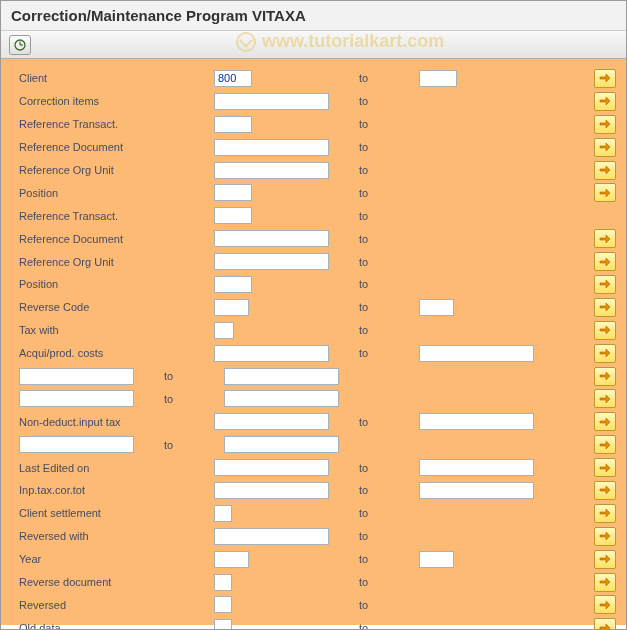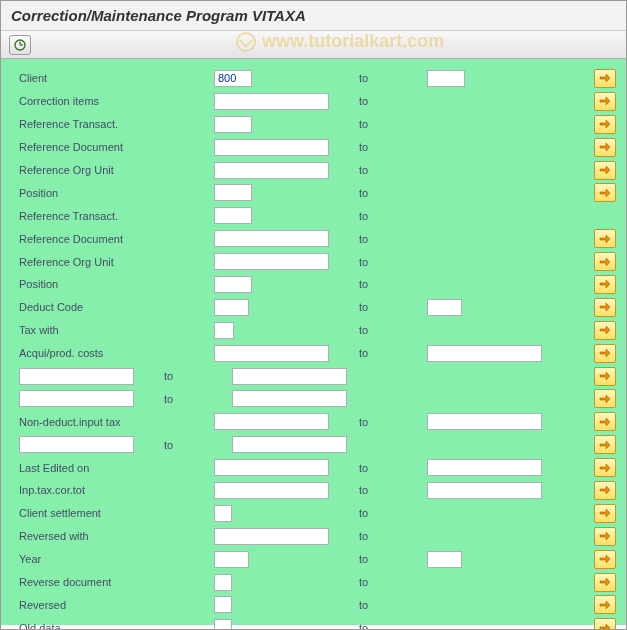--- a/index.html
+++ b/index.html
@@ -11,21 +11,20 @@
       height: 630px;
       overflow: hidden;
       border: 1px solid #999;
       position: relative;
     }
     .title-bar {
       background: #f2f2f2;
       padding: 6px 10px;
       font-size: 15px;
       font-weight: bold;
-      font-style: italic;
       color: #333;
       border-bottom: 1px solid #ccc;
     }
     .toolbar {
       background: linear-gradient(#f8f8f8, #e4e4e4);
       padding: 4px 8px;
       border-bottom: 1px solid #b0b0b0;
       height: 28px;
       display: flex;
       align-items: center;
@@ -36,42 +35,42 @@
       background: linear-gradient(#fdfdfd, #e0e0e0);
       border: 1px solid #9a9a9a;
       border-radius: 3px;
       display: flex;
       align-items: center;
       justify-content: center;
       cursor: pointer;
     }
     .toolbar-btn svg { width: 12px; height: 12px; }
     .content {
-      background: #86efac;
+      background: #fdba74;
       padding: 8px 10px 2px 18px;
       height: calc(100% - 62px);
       position: relative;
     }
     .row {
       display: flex;
       align-items: center;
       height: 22.9px;
     }
     .label {
       width: 195px;
       color: #444b66;
       font-size: 11px;
       white-space: nowrap;
     }
     .from-cell {
       width: 145px;
       display: flex;
     }
     .to-label {
-      width: 68px;
+      width: 60px;
       color: #444b66;
       font-size: 11px;
     }
     .to-cell {
       width: 145px;
       display: flex;
     }
     input[type="text"] {
       background: #fff;
       border: 1px solid #a8b0b8;
@@ -268,21 +267,21 @@
       </div>
       <div class="to-label">to</div>
       <div class="to-cell"></div>
       <div class="multi-btn">
         <svg viewBox="0 0 12 10">
           <path d="M1 4 H7 V1 L11 5 L7 9 V6 H1 Z" fill="#e69000" stroke="#b06000" stroke-width="0.6"></path>
         </svg>
       </div>
     </div>
     <div class="row">
-      <div class="label">Deduct Code</div>
+      <div class="label">Reverse Code</div>
       <div class="from-cell">
         <input type="text" class="w-tiny" style="">
       </div>
       <div class="to-label">to</div>
       <div class="to-cell">
         <input type="text" class="w-tiny" style="">
       </div>
       <div class="multi-btn">
         <svg viewBox="0 0 12 10">
           <path d="M1 4 H7 V1 L11 5 L7 9 V6 H1 Z" fill="#e69000" stroke="#b06000" stroke-width="0.6"></path>

